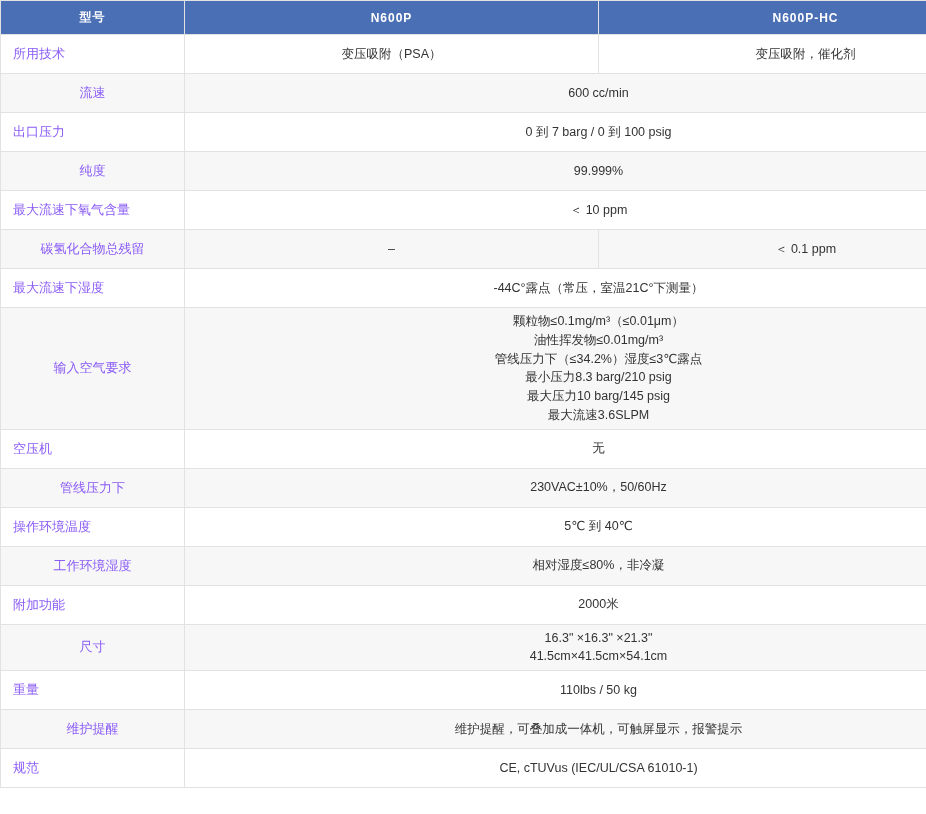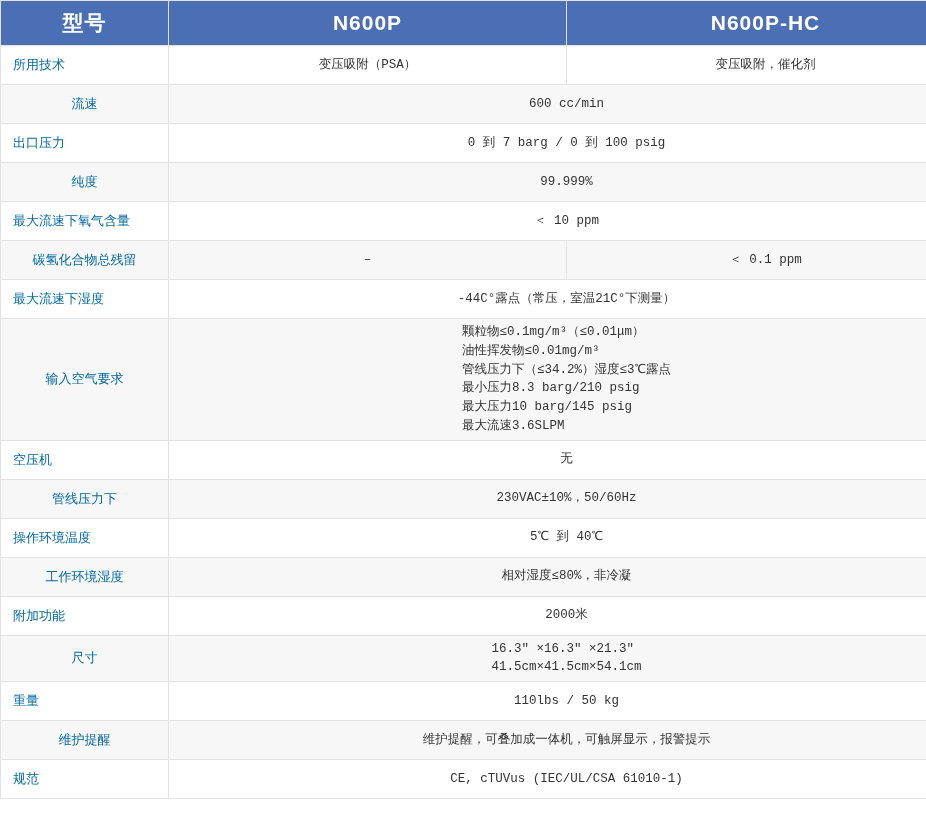--- a/index.html
+++ b/index.html
@@ -21,52 +21,51 @@
     table-layout: fixed;
   }
   .spec-table th,
   .spec-table td {
     border: 1px solid #e2e2e2;
     vertical-align: middle;
   }
   thead th {
     background: #4a6fb5;
     color: #ffffff;
-    font-size: 21px;
+    font-size: 12px;
     font-weight: bold;
     letter-spacing: 1px;
-    padding: 8px 6px;
+    padding: 8px 14px;
     text-align: center;
     border: 1px solid #4a6fb5;
   }
   th.col-model   { width: 155px; }
   th.col-a       { width: 385px; }
   th.col-b       { width: 385px; }
 
   td.label {
     padding: 10px 12px;
     text-align: left;
     font-size: 13px;
-    color: #0369a1;
+    color: #8b5cf6;
     background: #ffffff;
   }
   td.value {
     padding: 4px 8px;
     text-align: center;
     font-size: 12.5px;
     color: #333333;
     line-height: 1.5;
-    font-family: Liberation Mono, monospace;
   }
   td.value.multiline {
     text-align: center;
   }
   td.value .block {
     display: inline-block;
-    text-align: left;
+    text-align: center;
   }
   tr.alt td {
     background: #f7f7f7;
   }
   tr.alt td.label {
     background: #f7f7f7;
     text-align: center;
   }
   .tall td { height: 96px; }
 </style>

